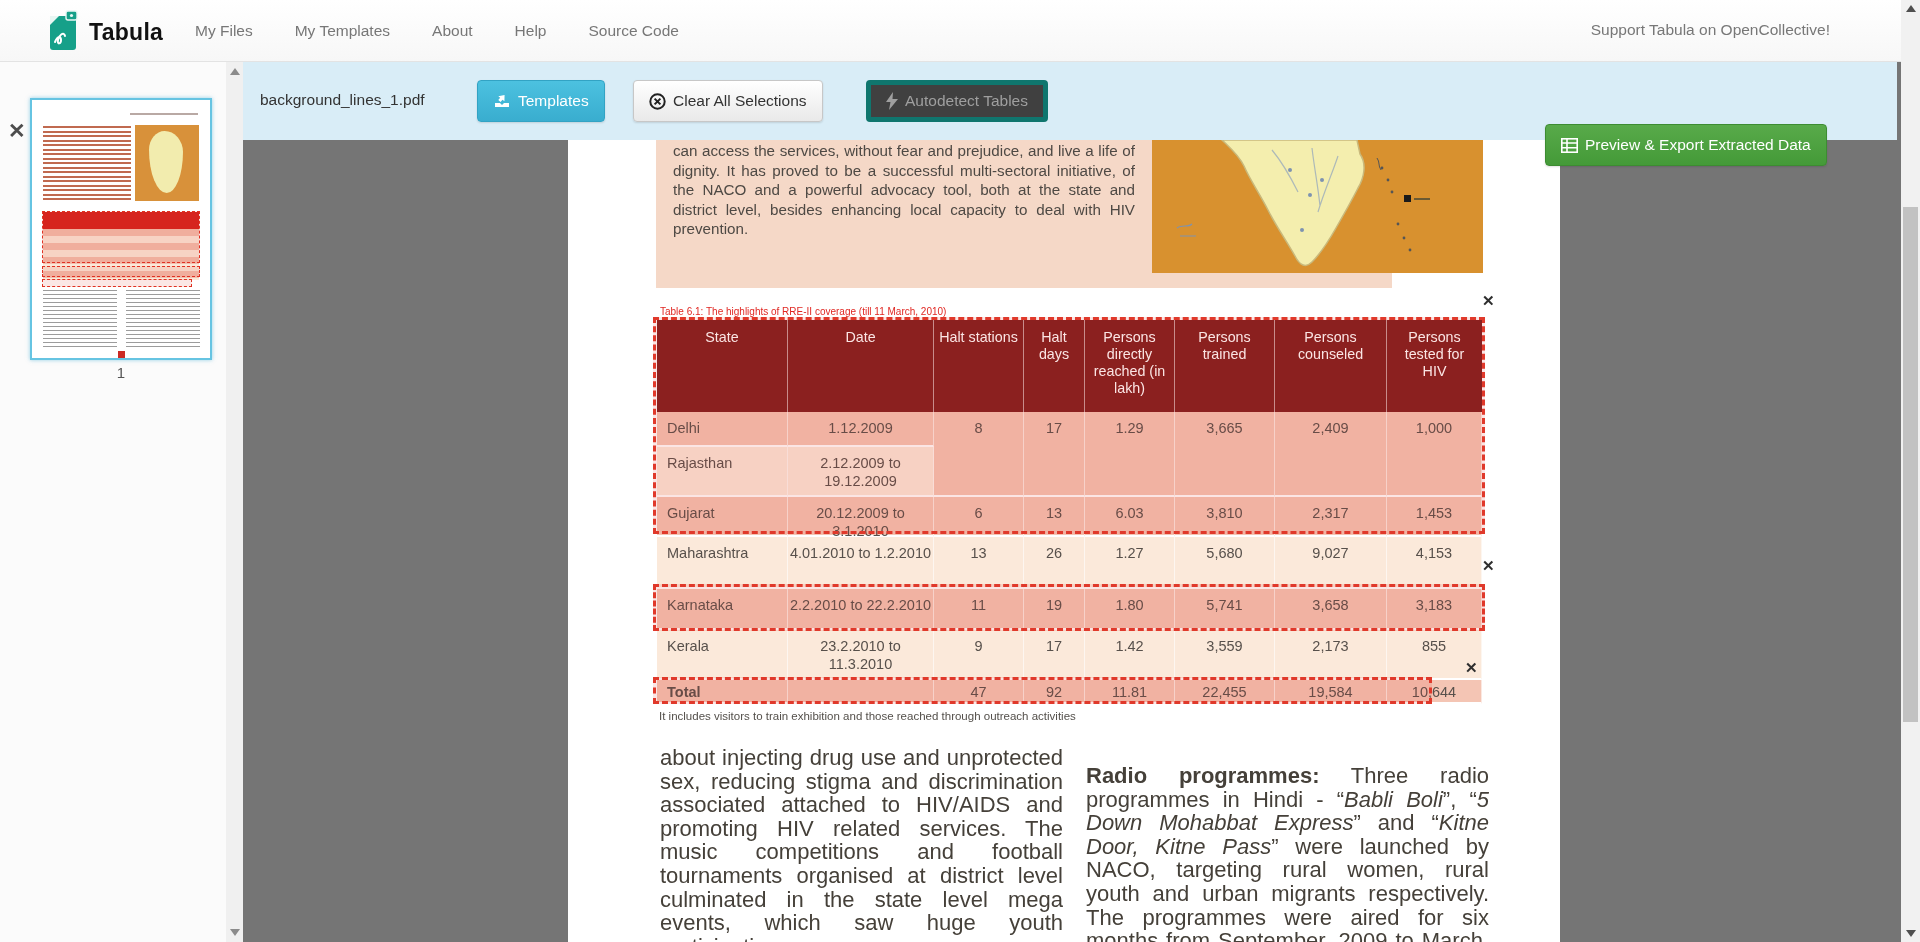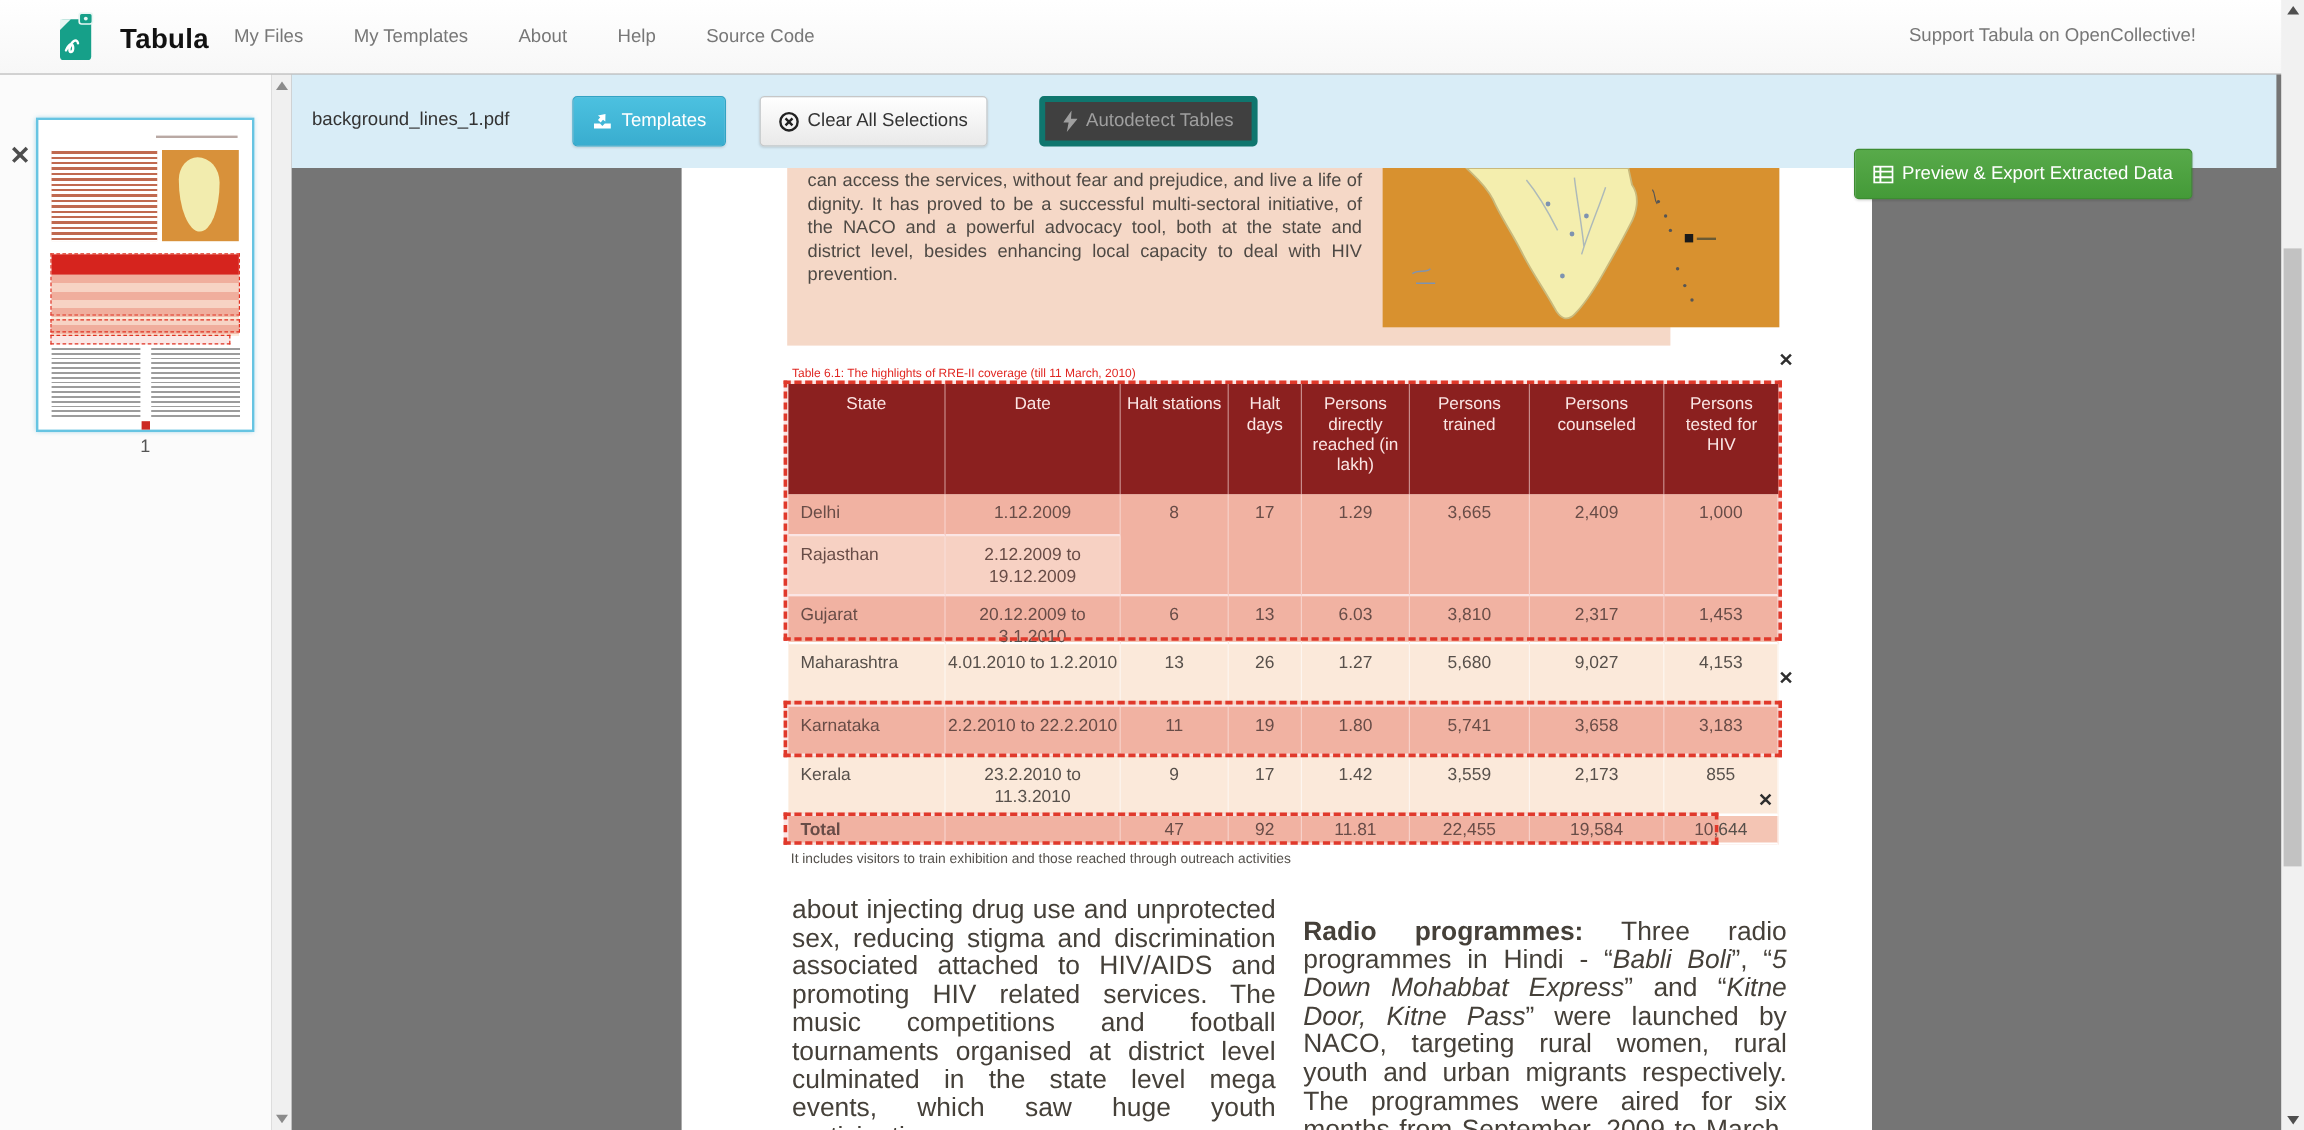--- a/index.html
+++ b/index.html
@@ -2,21 +2,21 @@
 <html><head>
 <meta charset="utf-8">
 <style>
   * { margin:0; padding:0; box-sizing:border-box; }
   html,body { width:1920px; height:942px; }
   body { position:relative; overflow:hidden; background:#757575; font-family:"Liberation Sans",sans-serif; }
 
   
   .navbar { position:absolute; left:0; top:0; width:1920px; height:62px;
             background:linear-gradient(#ffffff,#f7f7f7); border-bottom:1px solid #e3e3e3; z-index:6; }
-  .brand-wrap { position:absolute; left:49px; top:9px; display:flex; align-items:center; gap:19px; cursor:pointer; }
+  .brand-wrap { position:absolute; left:49px; top:9px; display:flex; align-items:center; gap:8px; cursor:pointer; }
   .brand-text { font-size:23px; font-weight:bold; color:#111; letter-spacing:.3px; }
   .nav-links { position:absolute; left:195px; top:0; height:62px; display:flex; align-items:center; gap:42px; }
   .nav-link { font-size:15.5px; color:#777; cursor:pointer; white-space:nowrap; }
   .support-link { position:absolute; right:90px; top:21px; font-size:15.5px; color:#777; cursor:pointer; }
 
   
   .sidebar { position:absolute; left:0; top:62px; width:226px; height:880px; background:#fbfbfb; z-index:4; }
   .thumb-close { position:absolute; left:8px; top:58px; font-size:21px; font-weight:bold; color:#4d4d4d; cursor:pointer; line-height:1; }
   .thumbnail { position:absolute; left:30px; top:36px; width:182px; height:262px; background:#fff;
                border:2px solid #66c4e2; box-shadow:0 0 4px rgba(60,170,210,.55); cursor:pointer; }

